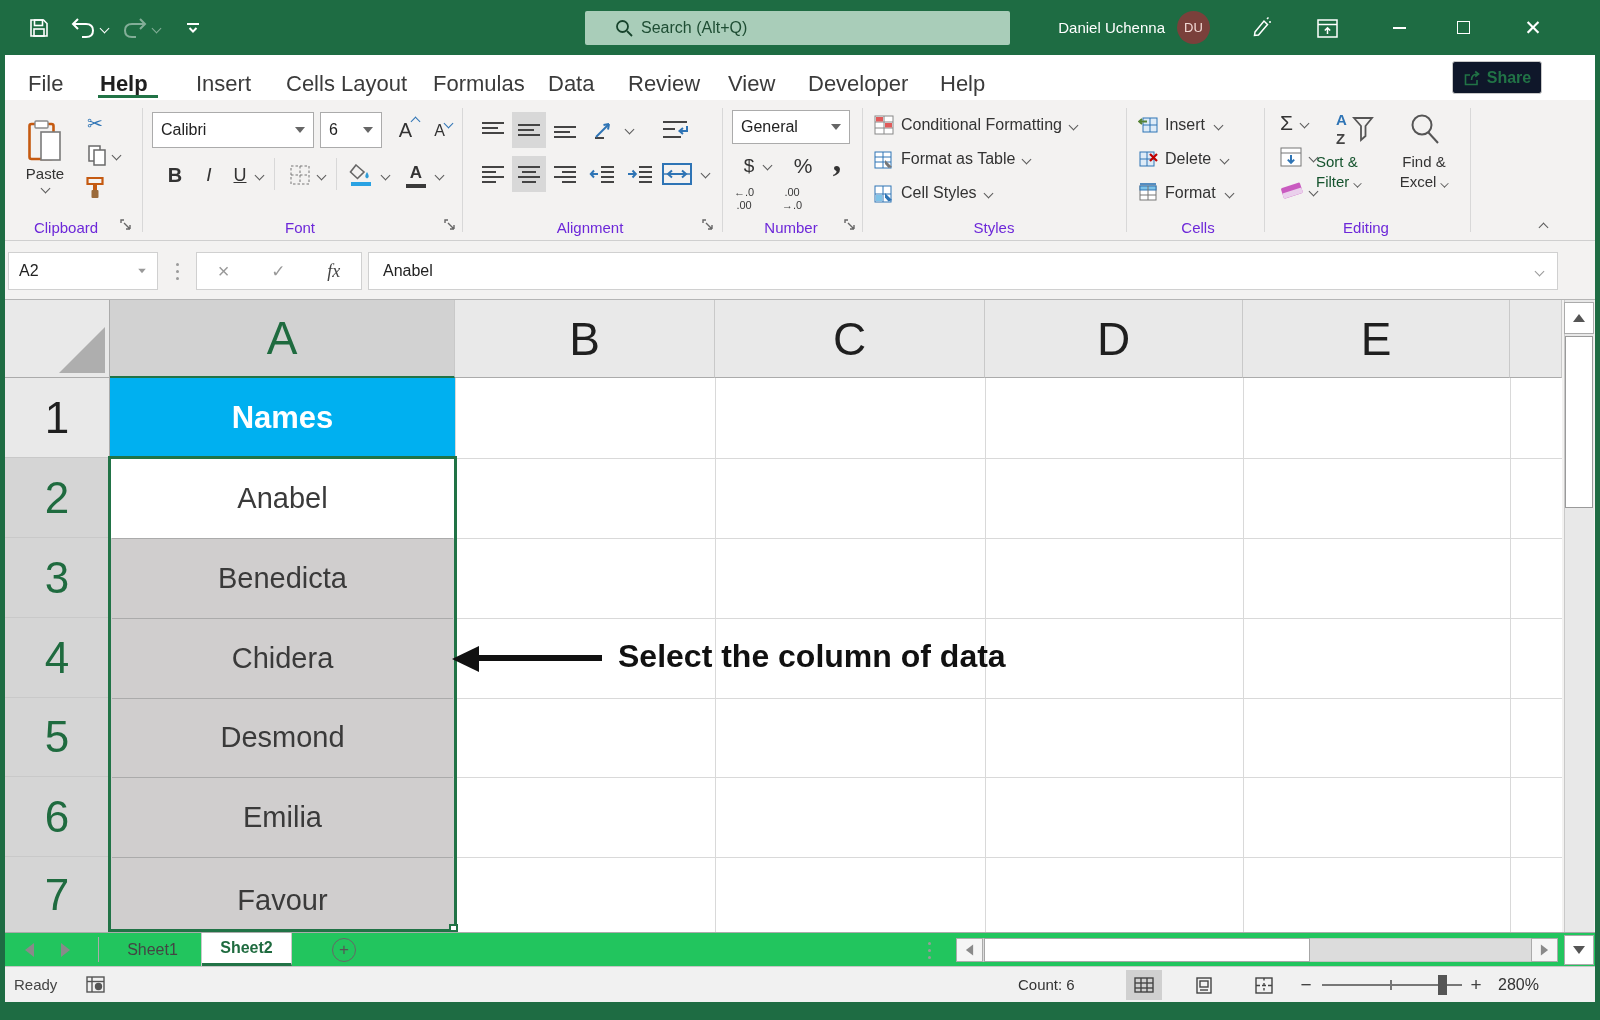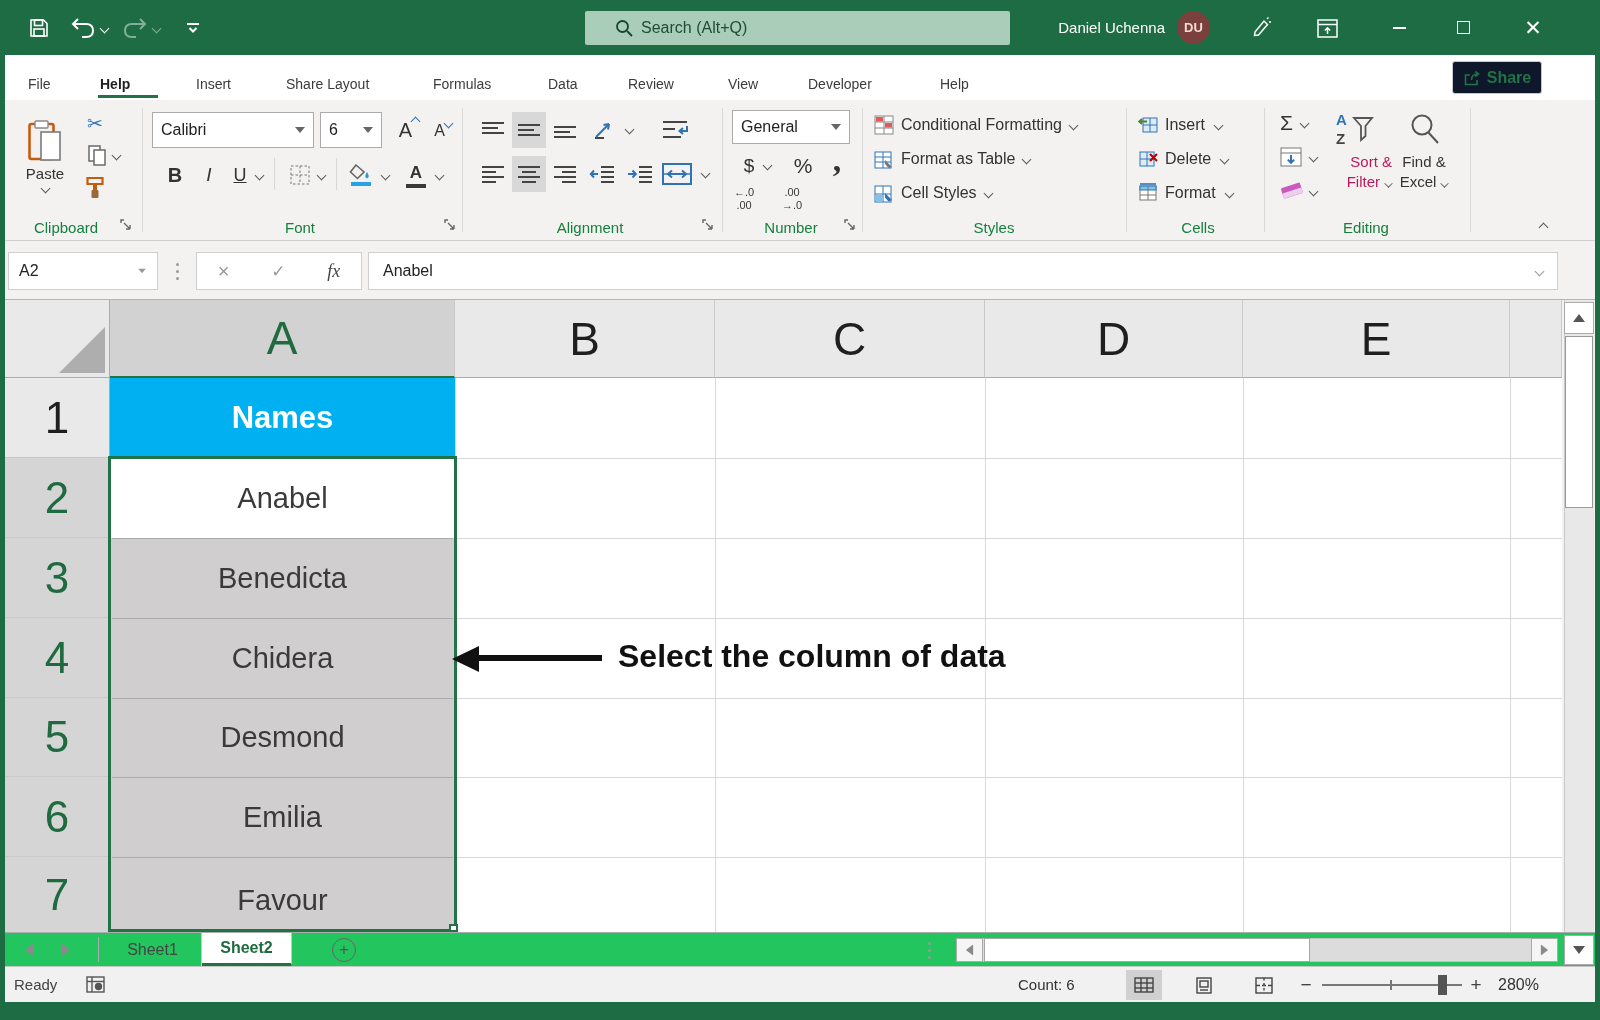--- a/index.html
+++ b/index.html
@@ -15,25 +15,25 @@
   
   .td{width:0;height:0;border-left:5px solid transparent;border-right:5px solid transparent;border-top:6px solid #666}
   .tri-l{width:0;height:0;border-top:7px solid transparent;border-bottom:7px solid transparent;border-right:9px solid #8a8a8a}
   .tri-r{width:0;height:0;border-top:7px solid transparent;border-bottom:7px solid transparent;border-left:9px solid #8a8a8a}
   .tri-up-s{width:0;height:0;border-left:6px solid transparent;border-right:6px solid transparent;border-bottom:8px solid #555}
   .tri-dn-s{width:0;height:0;border-left:6px solid transparent;border-right:6px solid transparent;border-top:8px solid #555}
   
   #titlebar{left:0;top:0;width:1600px;height:55px;background:#1E6C43;color:#fff}
   
   #tabbar{left:0;top:55px;width:1600px;height:45px;background:#fff}
-  .rtab{position:absolute;top:0;height:58px;display:flex;align-items:center;font-size:14px;color:#3b3b3b;white-space:nowrap}
+  .rtab{position:absolute;top:0;height:58px;display:flex;align-items:center;font-size:22px;color:#3b3b3b;white-space:nowrap}
   
   #ribbon{left:0;top:100px;width:1600px;height:141px;background:#F3F2F1;border-bottom:1px solid #CFCFCF}
   .vsep{position:absolute;top:8px;bottom:8px;width:1px;background:#D8D8D8}
-  .glabel{position:absolute;bottom:4px;font-size:15px;color:#15803d;white-space:nowrap;transform:translateX(-50%)}
+  .glabel{position:absolute;bottom:4px;font-size:15px;color:#6d28d9;white-space:nowrap;transform:translateX(-50%)}
   .combo{position:absolute;background:#fff;border:1px solid #ABABAB;display:flex;align-items:center;font-size:16px;color:#222;padding:0 8px;justify-content:space-between}
   .rbt{position:absolute;display:flex;align-items:center;justify-content:center;color:#333}
   .rlabel{font-size:16px;color:#333;white-space:nowrap}
   .bar{display:block;width:20px;height:4px;margin-top:1px}
   .alnbox{position:absolute;width:34px;height:36px;display:flex;align-items:center;justify-content:center}
   .alnbox.on{background:#D8D8D8}
   .ministack{position:absolute;font-size:11px;line-height:13px;color:#3a3a3a;text-align:center;white-space:pre}
   
   #fbar{left:0;top:241px;width:1600px;height:59px;background:#F3F2F1;border-bottom:1px solid #B5B5B5}
   .fbox{position:absolute;top:11px;height:38px;background:#fff;border:1px solid #D0D0D0;display:flex;align-items:center}
@@ -86,21 +86,21 @@
       </svg>
   </div>
   <div class="abs f" style="left:585px;top:11px;width:425px;height:34px;background:#A9CDB9;border-radius:2px;padding-left:30px">
     <svg width="18" height="18" viewBox="0 0 18 18" fill="none" stroke="#17432C" stroke-width="1.8">
         <circle cx="7.5" cy="7.5" r="5.5"></circle>
         <line x1="12" y1="12" x2="17" y2="17"></line>
       </svg>
     <span style="margin-left:8px;font-size:16px;color:#1E4D33">Search (Alt+Q)</span>
   </div>
   <div class="abs" style="left:1030px;top:0;width:135px;height:55px;display:flex;align-items:center;justify-content:flex-end;font-size:15px">Daniel Uchenna</div>
-  <div class="abs fc" style="left:1177px;top:11px;width:33px;height:33px;border-radius:50%;background:#7A403B;font-size:13px;color:#F3DAD6;font-weight:bold">DU</div>
+  <div class="abs fc" style="left:1177px;top:11px;width:33px;height:33px;border-radius:50%;background:#7A403B;font-size:13px;color:#F3DAD6;font-weight:normal">DU</div>
   <div class="abs fc" style="left:1246px;top:14px;width:30px;height:28px">
     <svg width="22" height="22" viewBox="0 0 22 22" fill="none" stroke="#fff" stroke-width="1.5">
         <path d="M5 15 L14 4 L17.5 7.5 L8.5 18 L4.5 18.5 Z"></path>
         <line x1="17" y1="2" x2="18.5" y2="0.5"></line>
         <line x1="19" y1="5" x2="21" y2="5"></line>
       </svg>
   </div>
   <div class="abs fc" style="left:1312px;top:14px;width:30px;height:28px">
     <svg width="21" height="19" viewBox="0 0 21 19" fill="none" stroke="#fff" stroke-width="1.5">
         <rect x="1" y="1" width="19" height="17"></rect>
@@ -117,21 +117,21 @@
   <div class="abs fc" style="left:1510px;top:0;width:46px;height:55px;font-size:21px;font-weight:300">
     <span>✕</span>
   </div>
 </div>
 
 <div id="tabbar" class="abs">
   <div class="rtab" style="left:28px">File</div>
   <div class="rtab" style="left:100px;color:#1f1f1f;font-weight:bold">Help</div>
   <div class="abs" style="left:98px;top:40px;width:60px;height:3px;background:#217346"></div>
   <div class="rtab" style="left:196px">Insert</div>
-  <div class="rtab" style="left:286px">Share Layout</div>
+  <div class="rtab" style="left:286px">Cells Layout</div>
   <div class="rtab" style="left:433px">Formulas</div>
   <div class="rtab" style="left:548px">Data</div>
   <div class="rtab" style="left:628px">Review</div>
   <div class="rtab" style="left:728px">View</div>
   <div class="rtab" style="left:808px">Developer</div>
   <div class="rtab" style="left:940px">Help</div>
   <div class="abs f" style="left:1452px;top:6px;width:90px;height:33px;border:1px solid #C8C8C8;border-radius:3px;background:#0f172a;justify-content:center">
     <svg width="18" height="16" viewBox="0 0 18 16" fill="none" stroke="#217346" stroke-width="1.6">
         <path d="M7 5 H2.5 V14.5 H14 V10"></path>
         <path d="M8.5 10 C8.5 6 10.5 4 15 4"></path>
@@ -446,21 +446,21 @@
       </svg>
     <i class="cv" style="margin-left:6px"></i>
   </div>
   <div class="rbt" style="left:1326px;top:8px;width:56px;height:42px">
     <svg width="40" height="38">
         <text x="2" y="15" font-size="15" font-weight="bold" fill="#2E74B5" font-family="Liberation Sans,sans-serif">A</text>
         <text x="2" y="34" font-size="15" font-weight="bold" fill="#444" font-family="Liberation Sans,sans-serif">Z</text>
         <path d="M20 8 H38 L31.5 16 V26 L27 30 V16 Z" fill="none" stroke="#555" stroke-width="1.8"></path>
       </svg>
   </div>
-  <div class="abs" style="left:1316px;top:52px;width:76px;text-align:right;font-size:15px;line-height:20px;color:#be185d">
+  <div class="abs" style="left:1316px;top:52px;width:76px;text-align:left;font-size:15px;line-height:20px;color:#14532d">
     <span>Sort &amp;</span><br>
     <span>Filter</span><i class="cv" style="margin-left:5px;transform:rotate(45deg) scale(.85)"></i>
   </div>
   <div class="rbt" style="left:1398px;top:8px;width:52px;height:42px">
     <svg width="34" height="34" fill="none" stroke="#555" stroke-width="2">
         <circle cx="15" cy="13" r="9.5"></circle>
         <line x1="21" y1="20" x2="31" y2="31"></line>
       </svg>
   </div>
   <div class="abs" style="left:1388px;top:52px;width:72px;text-align:center;font-size:15px;line-height:20px;color:#333">

